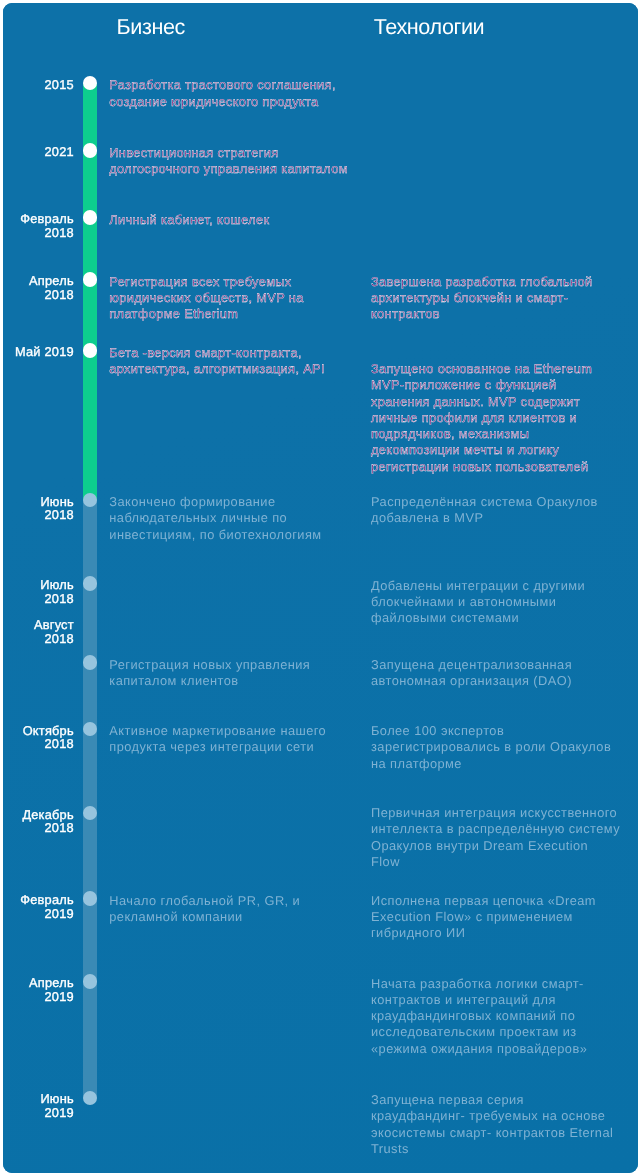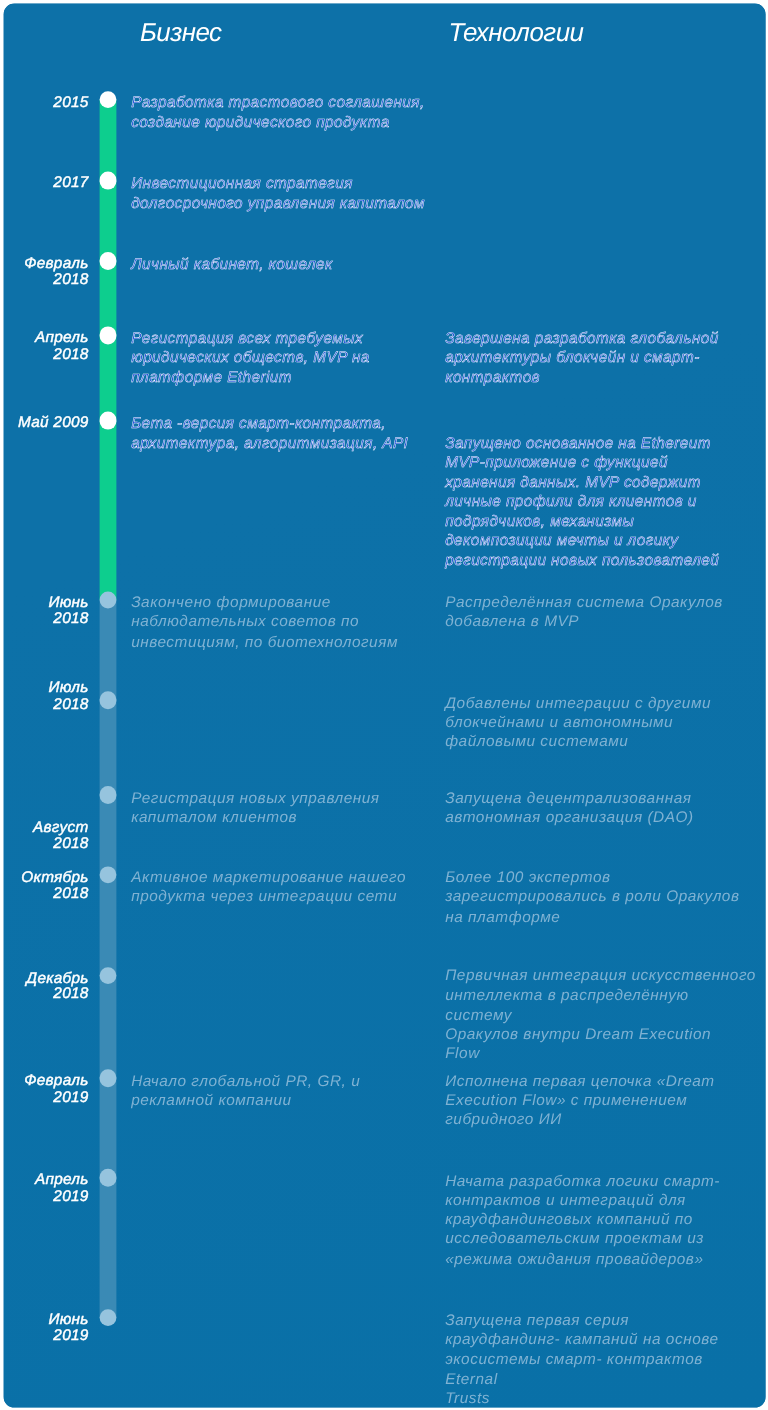--- a/index.html
+++ b/index.html
@@ -1,18 +1,18 @@
 <!DOCTYPE html>
 <html lang="ru"><head>
 <meta charset="utf-8">
 <style>
   html, body { margin:0; padding:0; background:#ffffff; }
   body { width:640px; height:1175px; overflow:hidden;
          font-family:"Liberation Sans", sans-serif; -webkit-font-smoothing:antialiased; text-rendering:geometricPrecision; }
-  #stage { position:relative; width:640px; height:984px;font-style:italic; }
+  #stage { position:relative; width:640px; height:984px; }
   #card {
     position:absolute; left:3px; top:2.8px; width:634.7px; height:1170px;
     background:#0D71A8;
     border-radius:9px;
     overflow:hidden;
   }
   #card .sheen {
     position:absolute; inset:0;
     background: linear-gradient(160deg, #0D71A8 0%, #0D71A8 35%, #0970A7 100%);
   }
@@ -28,21 +28,21 @@
   .dot { position:absolute; left:82.5px; width:14.6px; height:14.6px; border-radius:50%; }
   .dot.done    { background:#ffffff; }
   .dot.planned { background:#96C4DE; }
 
   .date { position:absolute; right:566.2px; text-align:right; white-space:pre-line;
           font-size:12.8px; font-weight:400; line-height:13.7px; color:#ffffff;
           letter-spacing:0.22px; -webkit-text-stroke:0.36px #ffffff; }
   .col  { position:absolute; white-space:pre-line; font-size:12.8px; line-height:16.3px; }
   .col.business { left:109.3px; width:262px; }
   .col.tech     { left:371px; width:262px; }
-  .col.done     { color:#1d4ed8; font-weight:400; letter-spacing:0.36px;
+  .col.done     { color:#701a75; font-weight:400; letter-spacing:0.36px;
                   -webkit-text-stroke:0.36px #ffffff; }
   .col.planned  { color:#7FB2D3; font-weight:400; letter-spacing:0.45px; }
 </style>
 </head>
 <body>
 
 <div id="stage">
   <div id="card">
     <div class="sheen"></div>
   </div>
@@ -52,21 +52,21 @@
     <div class="line" id="line-active" style="top: 83.2px; height: 416.7px; background: rgb(13, 206, 142);"></div>
     <div class="line" id="line-inactive" style="top: 499.9px; height: 597.9px; background: rgb(58, 138, 181);"></div>
     <div class="row">
       <div class="dot done" style="top:75.90px"></div>
       <div class="date" style="top:77.80px">2015</div>
       <div class="col business done" style="top:77.40px">Разработка трастового соглашения,
 создание юридического продукта</div>
     </div>
     <div class="row">
       <div class="dot done" style="top:143.20px"></div>
-      <div class="date" style="top:145.10px">2017</div>
+      <div class="date" style="top:145.10px">2021</div>
       <div class="col business done" style="top:144.70px">Инвестиционная стратегия
 долгосрочного управления капиталом</div>
     </div>
     <div class="row">
       <div class="dot done" style="top:210.30px"></div>
       <div class="date" style="top:212.20px">Февраль
 2018</div>
       <div class="col business done" style="top:211.80px">Личный кабинет, кошелек</div>
     </div>
     <div class="row">
@@ -75,52 +75,52 @@
 2018</div>
       <div class="col business done" style="top:273.60px">Регистрация всех требуемых
 юридических обществ, MVP на
 платформе Etherium</div>
       <div class="col tech done" style="top:273.60px">Завершена разработка глобальной
 архитектуры блокчейн и смарт-
 контрактов</div>
     </div>
     <div class="row">
       <div class="dot done" style="top:343.40px"></div>
-      <div class="date" style="top:345.30px">Май 2009</div>
+      <div class="date" style="top:345.30px">Май 2019</div>
       <div class="col business done" style="top:344.90px">Бета -версия смарт-контракта,
 архитектура, алгоритмизация, API</div>
       <div class="col tech done" style="top:361px">Запущено основанное на Ethereum
 MVP-приложение с функцией
 хранения данных. MVP содержит
 личные профили для клиентов и
 подрядчиков, механизмы
 декомпозиции мечты и логику
 регистрации новых пользователей</div>
     </div>
     <div class="row">
       <div class="dot planned" style="top:492.60px"></div>
       <div class="date" style="top:494.50px">Июнь
 2018</div>
       <div class="col business planned" style="top:494.10px">Закончено формирование
-наблюдательных советов по
+наблюдательных личные по
 инвестициям, по биотехнологиям</div>
       <div class="col tech planned" style="top:494.10px">Распределённая система Оракулов
 добавлена в MVP</div>
     </div>
     <div class="row">
       <div class="dot planned" style="top:576.10px"></div>
-      <div class="date" style="top:566px">Июль
+      <div class="date" style="top:578.00px">Июль
 2018</div>
       <div class="col tech planned" style="top:577.60px">Добавлены интеграции с другими
 блокчейнами и автономными
 файловыми системами</div>
     </div>
     <div class="row">
       <div class="dot planned" style="top:655.00px"></div>
-      <div class="date" style="top:682px">Август
+      <div class="date" style="top:618px">Август
 2018</div>
       <div class="col business planned" style="top:656.50px">Регистрация новых управления
 капиталом клиентов</div>
       <div class="col tech planned" style="top:656.50px">Запущена децентрализованная
 автономная организация (DAO)</div>
     </div>
     <div class="row">
       <div class="dot planned" style="top:721.70px"></div>
       <div class="date" style="top:723.60px">Октябрь
 2018</div>
@@ -157,18 +157,18 @@
 контрактов и интеграций для
 краудфандинговых компаний по
 исследовательским проектам из
 «режима ожидания провайдеров»</div>
     </div>
     <div class="row">
       <div class="dot planned" style="top:1090.50px"></div>
       <div class="date" style="top:1092.40px">Июнь
 2019</div>
       <div class="col tech planned" style="top:1092.00px">Запущена первая серия
-краудфандинг- кампаний на основе
+краудфандинг- требуемых на основе
 экосистемы смарт- контрактов Eternal
 Trusts</div>
     </div>
   </div>
 </div>
 
 </body></html>

